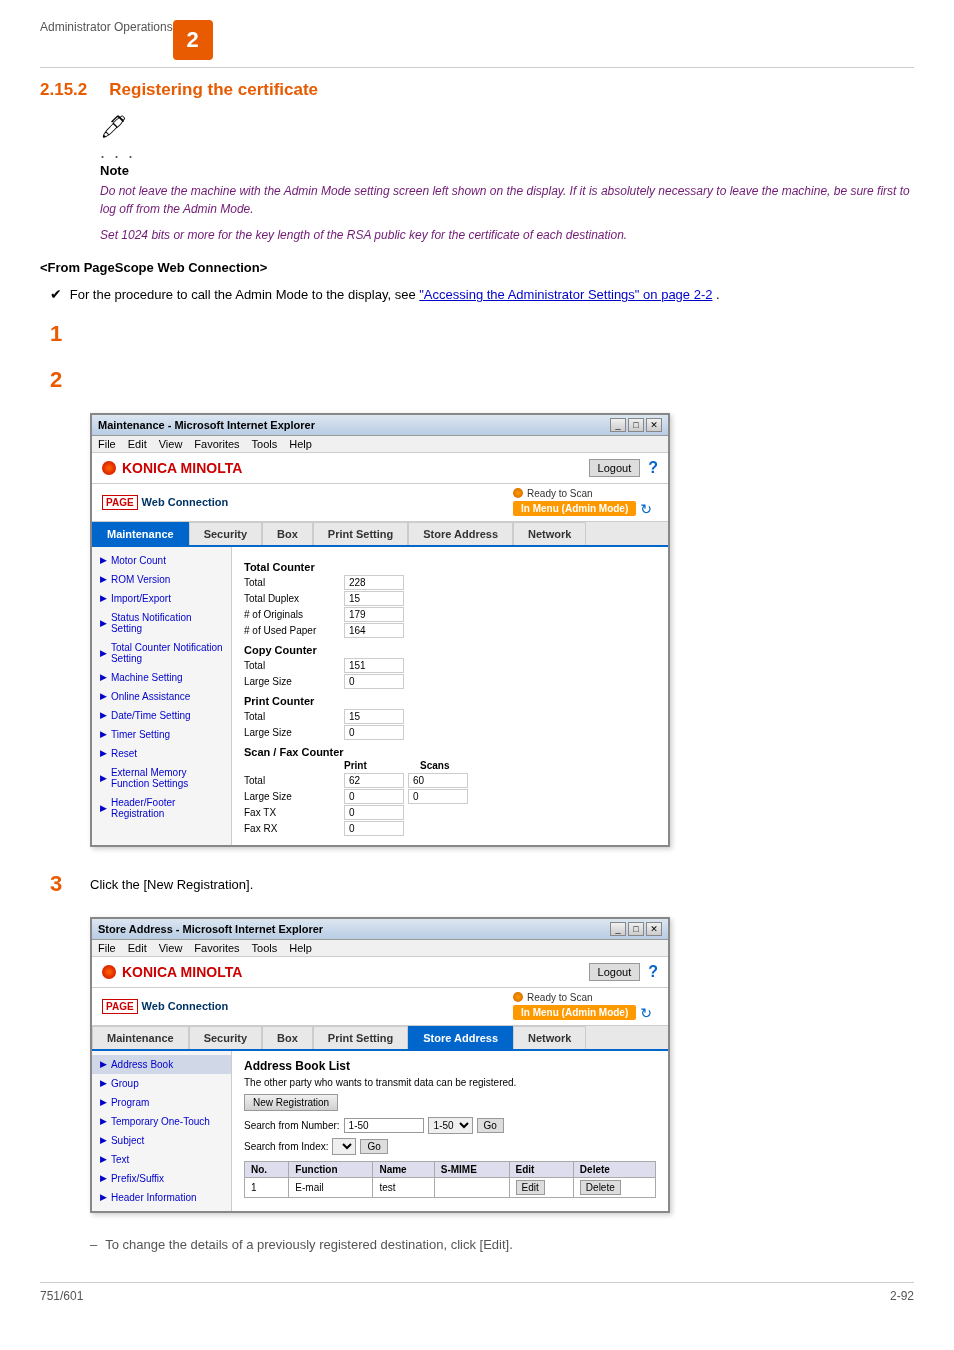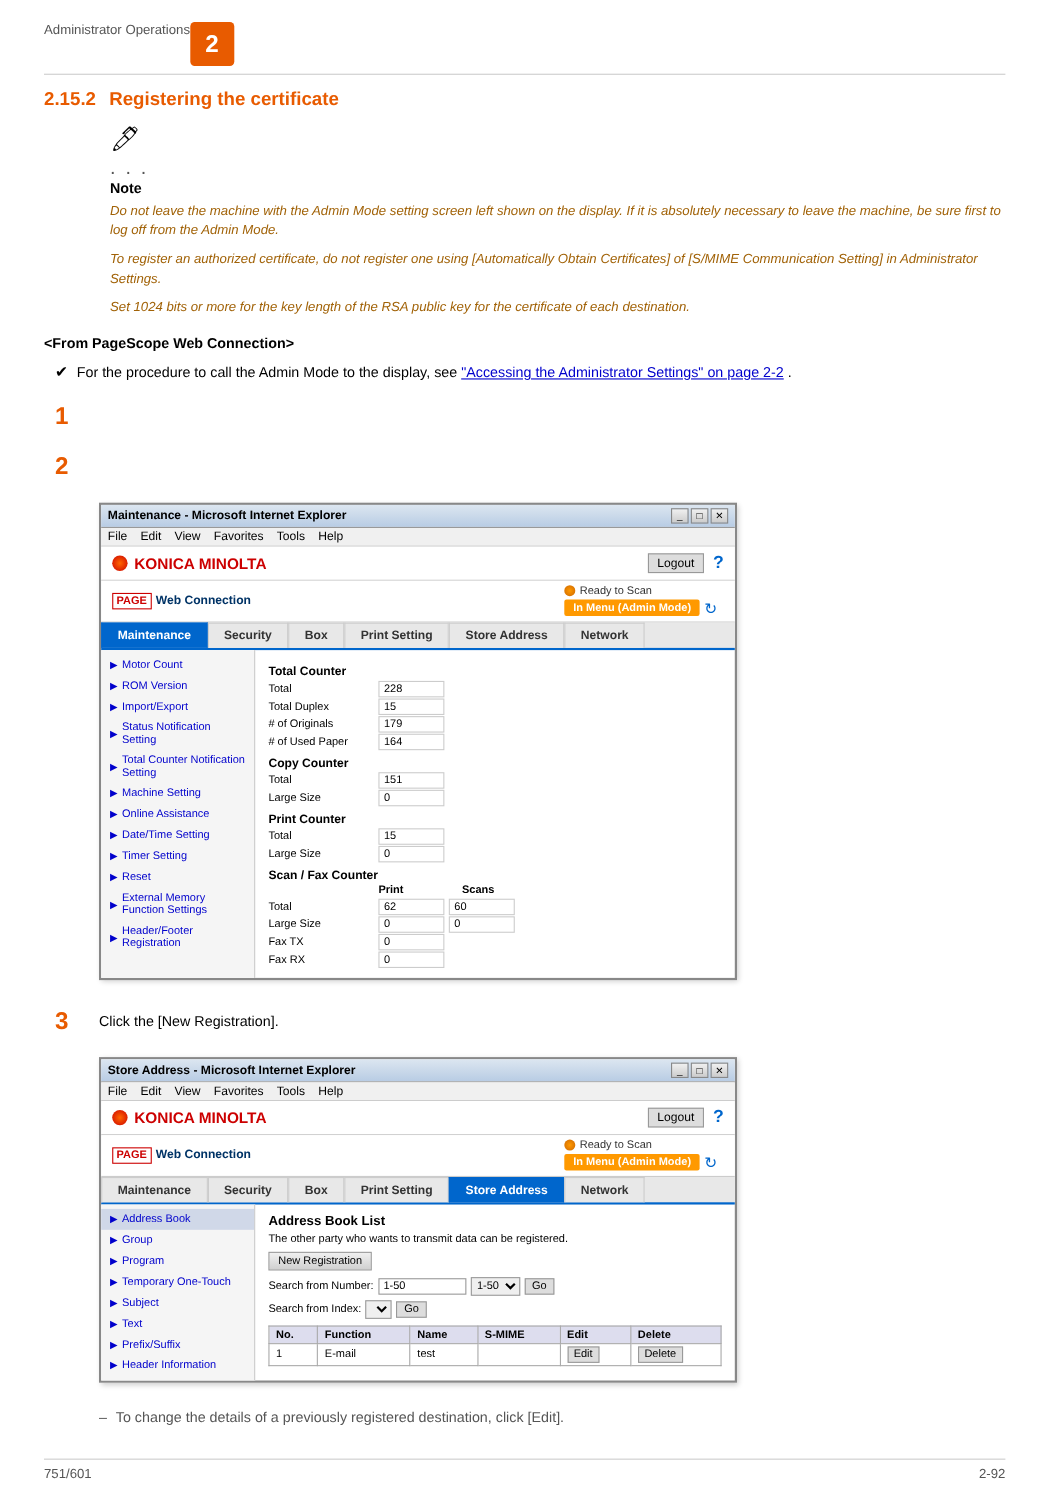--- a/index.html
+++ b/index.html
@@ -36,21 +36,21 @@
       display: flex;
       align-items: center;
       justify-content: center;
       border-radius: 4px;
     }
 
     
     .section-heading {
       display: flex;
       align-items: center;
-      gap: 12px;
+      gap: 22px;
       margin-bottom: 14px;
     }
     .section-number {
       color: #e85b00;
       font-size: 17px;
       font-weight: bold;
     }
     .section-title {
       color: #e85b00;
       font-size: 17px;
@@ -73,21 +73,21 @@
     }
     .note-label {
       font-weight: bold;
       font-size: 13px;
       margin-bottom: 4px;
     }
     .note-text {
       font-style: italic;
       font-size: 12px;
       line-height: 1.5;
-      color: #a16207;
+      color: #701a75;
     }
     .note-text p { margin-bottom: 8px; }
 
     
     .from-pagescope {
       font-weight: bold;
       font-size: 13px;
       margin-bottom: 10px;
       margin-top: 16px;
     }
@@ -426,21 +426,20 @@
   <span class="section-number">2.15.2</span>
   <span class="section-title">Registering the certificate</span>
 </div>
 
 <div class="note-block">
   <div class="note-icon">🖊</div>
   <div class="note-dots">. . .</div>
   <div class="note-label">Note</div>
   <div class="note-text">
     <p>Do not leave the machine with the Admin Mode setting screen left shown on the display. If it is absolutely necessary to leave the machine, be sure first to log off from the Admin Mode.</p>
-    <p>To register an authorized certificate, do not register one using [Automatically Obtain Certificates] of [S/MIME Communication Setting] in Administrator Settings.</p>
     <p>Set 1024 bits or more for the key length of the RSA public key for the certificate of each destination.</p>
   </div>
 </div>
 
 <div class="from-pagescope">&lt;From PageScope Web Connection&gt;</div>
 
 <div class="bullet-item">
   <span class="bullet-check">✔</span>
   <span class="bullet-text">
     <span>For the procedure to call the Admin Mode to the display, see </span>

